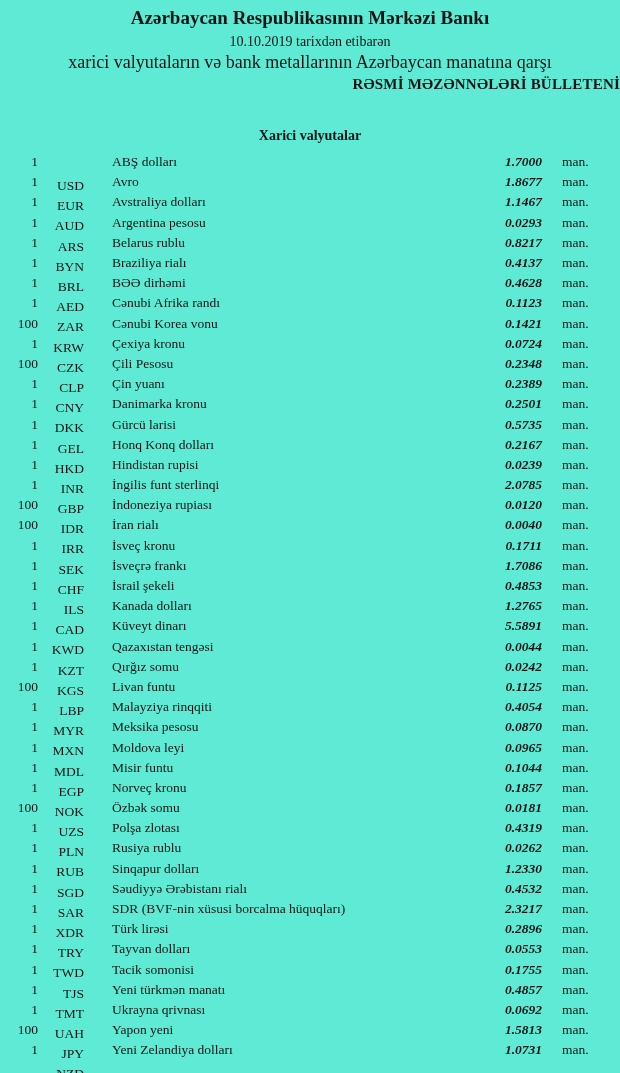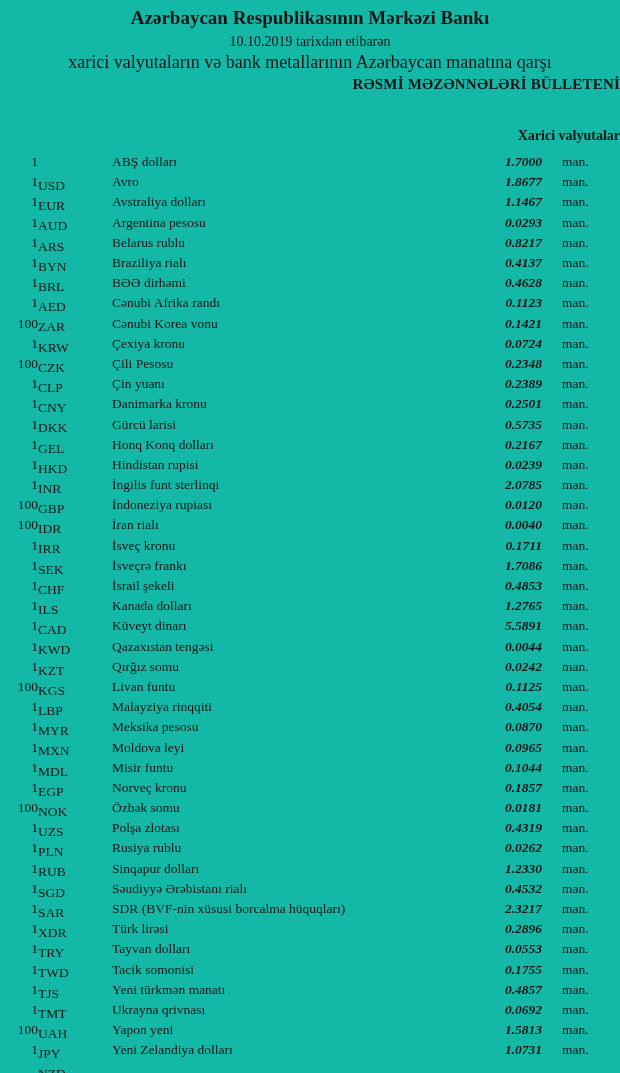--- a/index.html
+++ b/index.html
@@ -5,21 +5,21 @@
   html, body {
     margin: 0;
     padding: 0;
     background: #ffffff;
     color: #151515;
     font-family: "Liberation Serif", "DejaVu Serif", serif;
   }
   .page {
     width: 620px;
     height: 1073px;
-    background: #14b8a6;
+    background: #5eead4;
     overflow: hidden;
     box-sizing: border-box;
   }
   .header {
     text-align: center;
     padding-top: 5px;
   }
   .title {
     font-size: 19px;
     line-height: 26px;
@@ -39,41 +39,41 @@
     font-size: 15px;
     line-height: 23px;
     font-weight: bold;
     letter-spacing: 0.2px;
     text-align: right;
   }
   .section-title {
     font-size: 14px;
     line-height: 20px;
     font-weight: bold;
-    text-align: right;
+    text-align: center;
     margin-top: 30px;
   }
   .rates-table {
     margin-top: 6px;
   }
   .row {
     display: flex;
     align-items: center;
     height: 20.2px;
     font-size: 13.5px;
     padding-right: 16px;
     box-sizing: border-box;
   }
   .qty {
     flex: 0 0 38px;
     text-align: right;
   }
   .code {
     flex: 0 0 46px;
-    text-align: left;
+    text-align: right;
     margin-top: 48px;
   }
   .name {
     flex: 1 1 auto;
     padding-left: 2px;
     white-space: nowrap;
     overflow: hidden;
     margin-left: 26px;
   }
   .rate {

